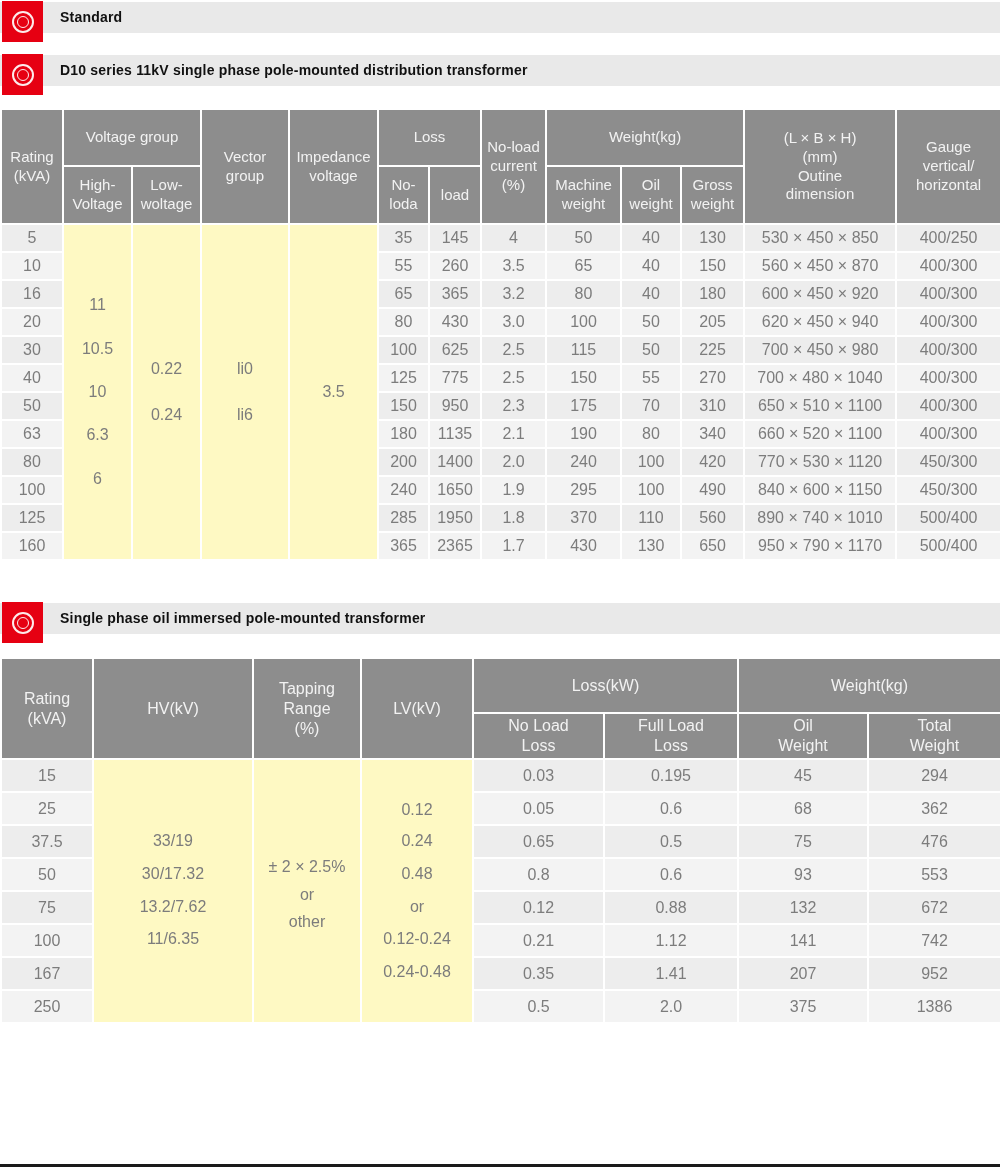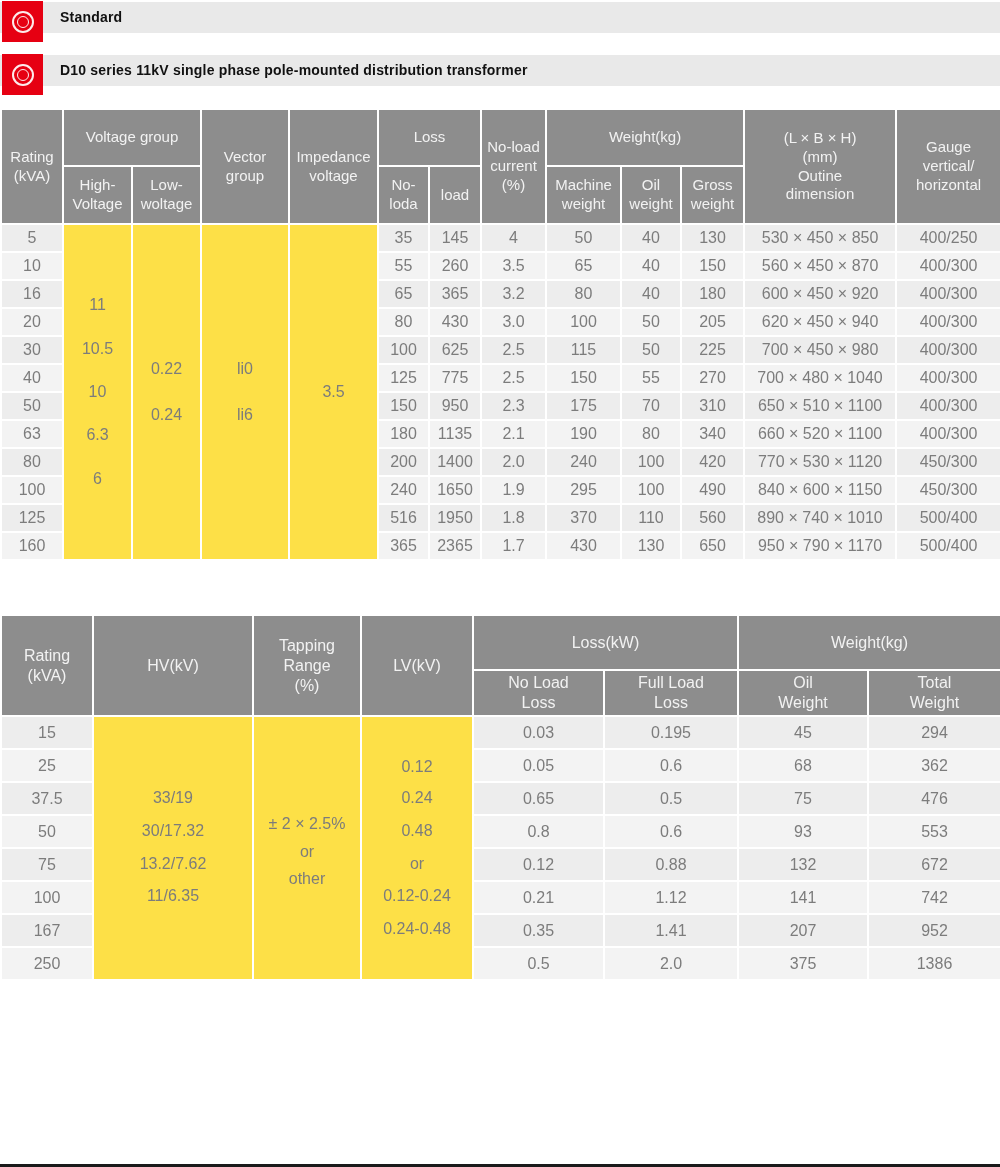--- a/index.html
+++ b/index.html
@@ -48,21 +48,21 @@
     font-weight:normal;
   }
   thead th {
     background:#8d8d8d; color:#f2f2f2; font-size:15px; line-height:1.25;
     white-space:pre-line; padding:2px 1px;
   }
   tbody td {
     color:#7c7c7c; font-size:16px; background:#ededed; padding:0 1px;
   }
   tbody tr:nth-child(even) td { background:#f3f3f3; }
-  tbody td.merged { background:#fde047; position:relative; padding:0; }
+  tbody td.merged { background:#fef9c3; position:relative; padding:0; }
   tbody td.merged span {
     position:absolute; left:0; right:0; transform:translateY(-50%);
     text-align:center;
   }
 
   #table1 { margin-top:12px; }
   #table1 thead tr:nth-child(1) th { height:57px; }
   #table1 thead tr:nth-child(2) th { height:58px; }
   #table1 tbody tr { height:28px; }
 
@@ -277,21 +277,21 @@
         <td>1650</td>
         <td>1.9</td>
         <td>295</td>
         <td>100</td>
         <td>490</td>
         <td>840 × 600 × 1150</td>
         <td>450/300</td>
       </tr>
       <tr>
         <td>125</td>
-        <td>516</td>
+        <td>285</td>
         <td>1950</td>
         <td>1.8</td>
         <td>370</td>
         <td>110</td>
         <td>560</td>
         <td>890 × 740 × 1010</td>
         <td>500/400</td>
       </tr>
       <tr>
         <td>160</td>
@@ -302,20 +302,27 @@
         <td>130</td>
         <td>650</td>
         <td>950 × 790 × 1170</td>
         <td>500/400</td>
       </tr>
     </tbody>
   </table>
 
   <div class="gap-md"></div>
 
+  <div class="sec-header small">
+    <div class="bar"></div>
+    <div class="icon">
+        <span class="ring"></span>
+      </div>
+    <div class="title">Single phase oil immersed pole-mounted  transformer</div>
+  </div>
 
   <table id="table2">
     <colgroup>
       <col style="width:92px">
         <col style="width:160px">
         <col style="width:108px">
       <col style="width:112px">
         <col style="width:131px">
         <col style="width:134px">
       <col style="width:130px">

